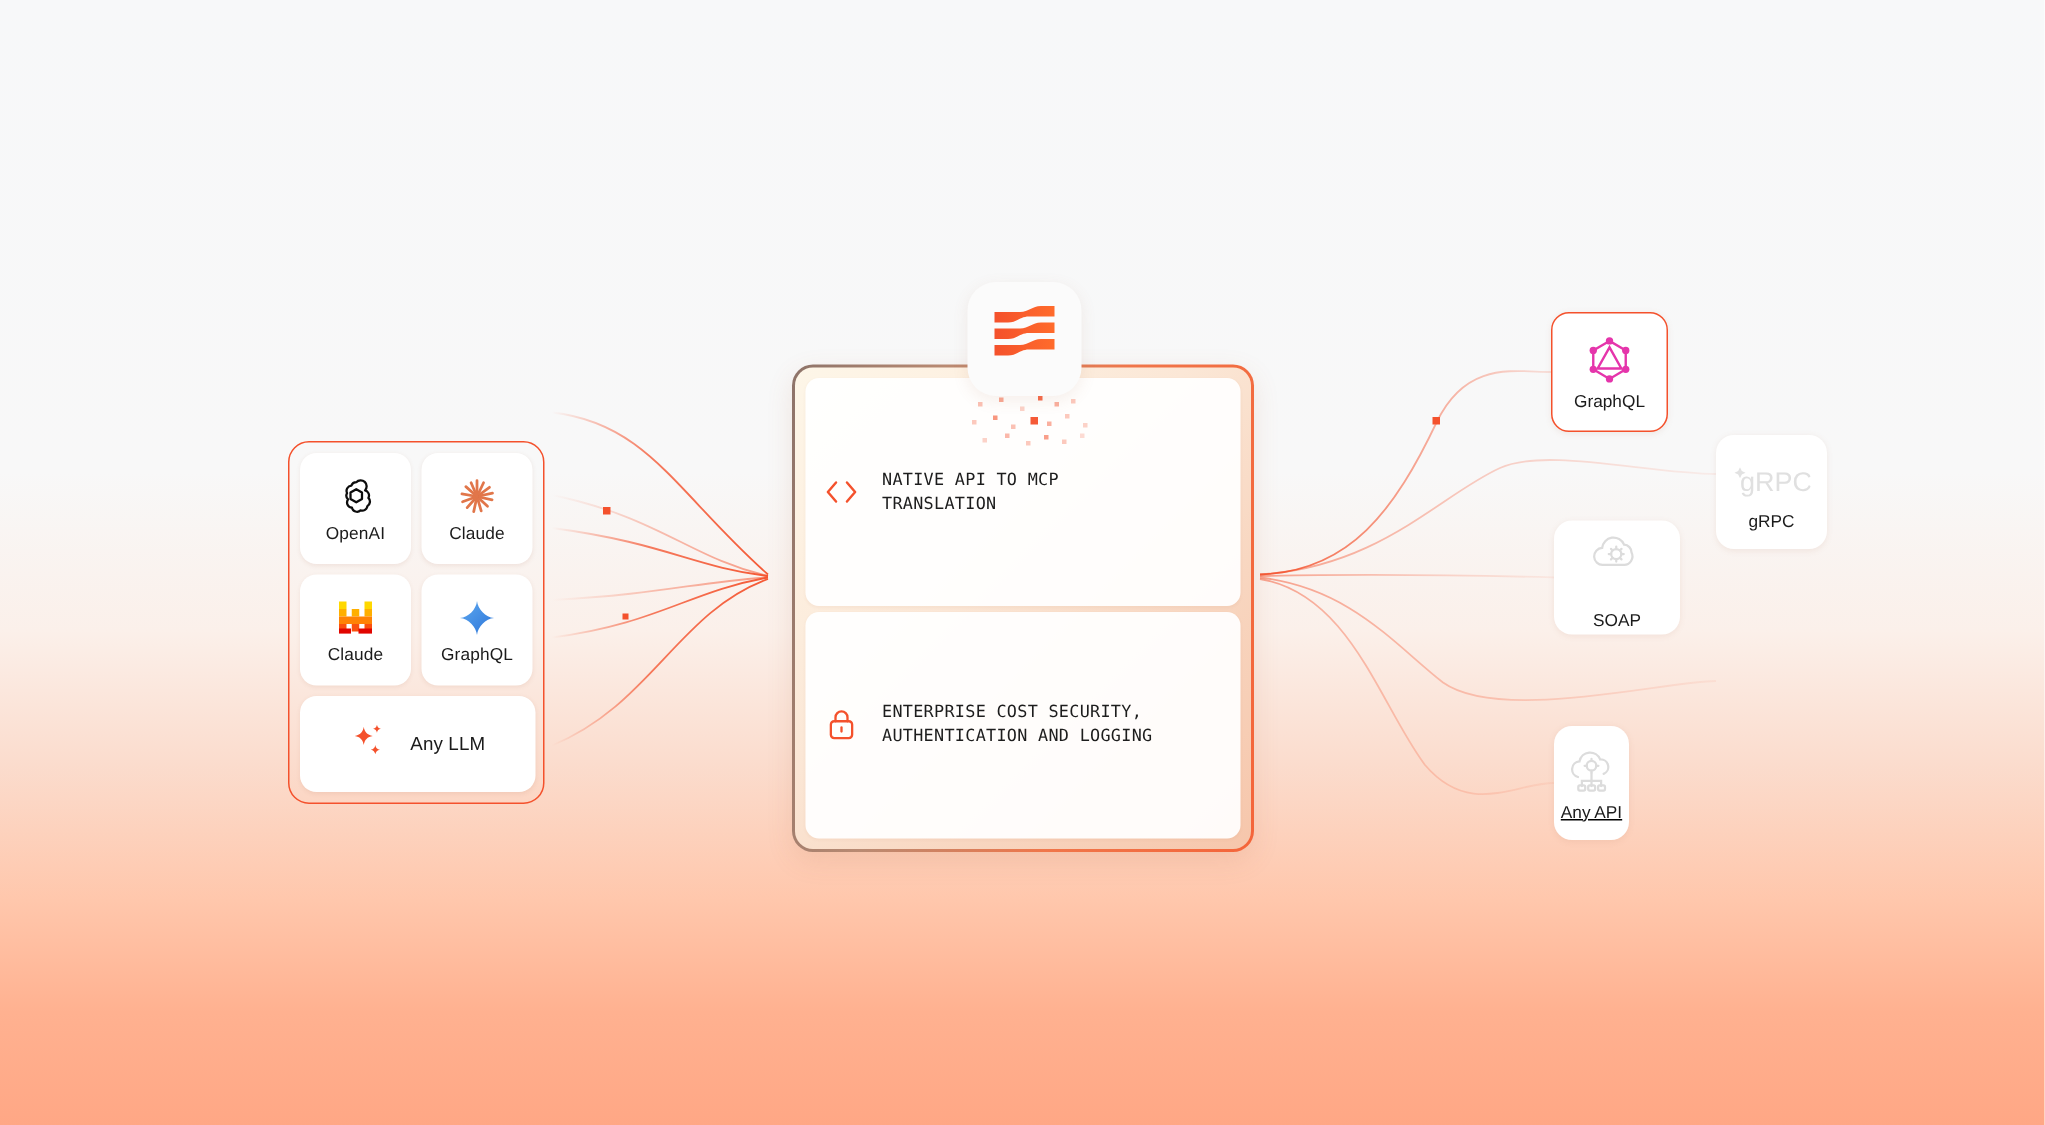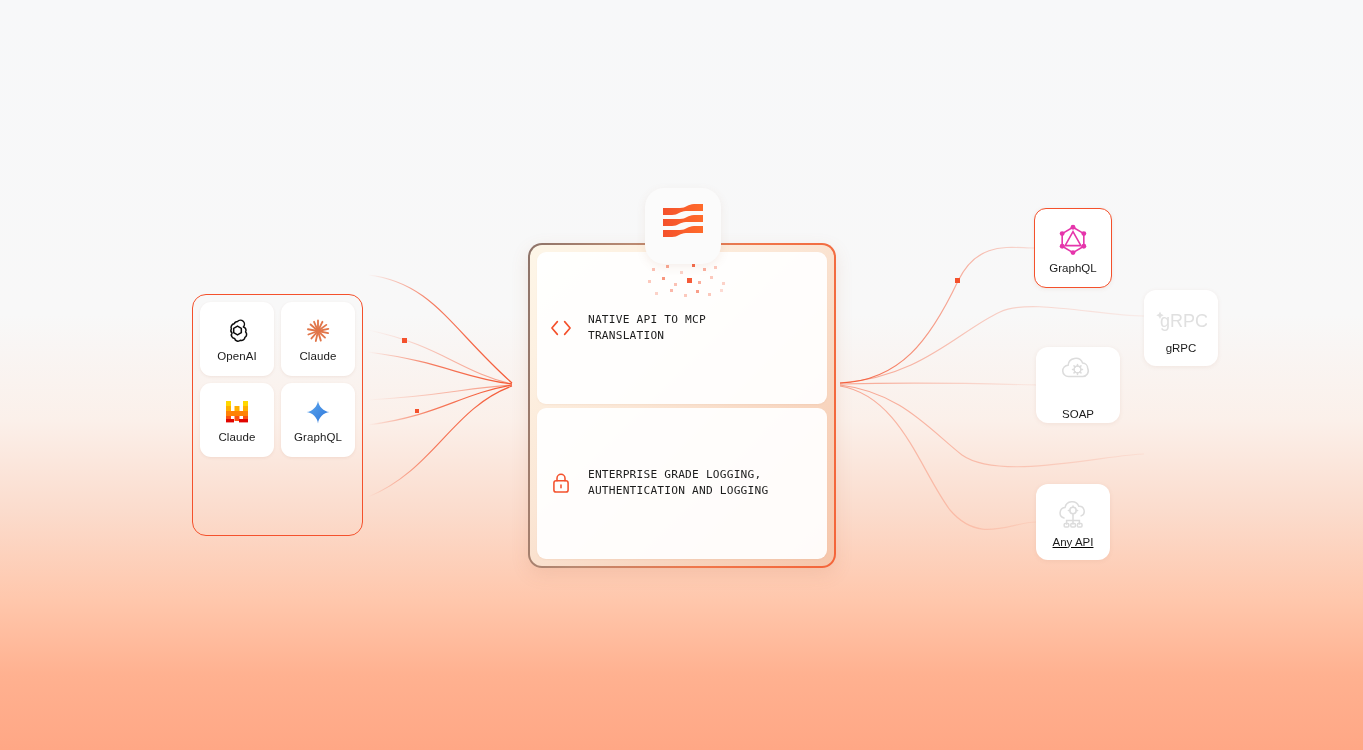--- a/index.html
+++ b/index.html
@@ -94,21 +94,21 @@
     box-shadow:0 1px 4px rgba(170,110,80,.11);
   }
   .api-card .ico { height:34px; display:flex; align-items:center; justify-content:center; }
   .api-label { font-size:11.5px; color:#1b1b1b; }
   .api-card.active { border:1.6px solid #f4512c; }
 
   .c-graphql { left:1034px; top:208px; width:78px; height:80px; }
   .c-grpc    { left:1144px; top:290px; width:74px; height:76px; }
   .c-soap    { left:1036px; top:347px; width:84px; height:76px;gap:24px; }
   .c-openapi { left:1144px; top:416px; width:74px; height:76px; }
-  .c-anyapi  { left:1036px; top:484px; width:74px; height:76px;text-decoration:underline; }
+  .c-anyapi  { left:1036px; top:484px; width:50px; height:76px;text-decoration:underline; }
 </style>
 </head>
 <body>
 
 <div class="stage">
 
   <svg class="wires" viewBox="0 0 1363 750">
     <defs>
       <linearGradient id="lfade" x1="0" y1="0" x2="1" y2="0">
         <stop offset="0" stop-color="#f4512c" stop-opacity="0"></stop>
@@ -219,20 +219,30 @@
                   <stop offset="1" stop-color="#2c74d8"></stop>
             </linearGradient>
               </defs>
             <path d="M12 1.5c.5 5.2 5.3 9.9 10.5 10.5-5.2.5-10 5.3-10.5 10.5C11.5 17.3 6.7 12.5 1.5 12 6.7 11.5 11.5 6.7 12 1.5Z" fill="url(#gem)"></path>
           </svg>
         </span>
         <span class="llm-label">GraphQL</span>
       </div>
     </div>
 
+    <div class="llm-wide">
+      <span class="ico">
+        <svg width="26" height="26" viewBox="0 0 26 26" fill="#f4512c">
+          <path d="M9.5 3.5c.55 3.6 2.4 5.5 6 6.1-3.6.6-5.45 2.5-6 6.1-.55-3.6-2.4-5.5-6-6.1 3.6-.6 5.45-2.5 6-6.1Z"></path>
+          <path d="M18.3 2.2c.25 1.6 1.05 2.4 2.6 2.65-1.55.25-2.35 1.1-2.6 2.65-.25-1.55-1.05-2.4-2.6-2.65 1.55-.25 2.35-1.05 2.6-2.65Z"></path>
+          <path d="M17.2 15.6c.3 1.9 1.25 2.85 3.1 3.15-1.85.3-2.8 1.3-3.1 3.15-.3-1.85-1.25-2.85-3.1-3.15 1.85-.3 2.8-1.25 3.1-3.15Z"></path>
+        </svg>
+      </span>
+      <span class="llm-label">Any LLM</span>
+    </div>
   </div>
 
   <div class="logo-tile">
     <span>
       <svg width="46" height="44" viewBox="0 0 46 44">
         <defs>
             <linearGradient id="hv" x1="0" y1="0" x2="1" y2="0">
           <stop offset="0" stop-color="#f4512c"></stop>
               <stop offset="1" stop-color="#ff6b2b"></stop>
         </linearGradient>
@@ -284,21 +294,21 @@
 
 
         <div class="feat">
           <span class="ficon">
             <svg width="20" height="22" viewBox="0 0 22 24" fill="none" stroke="#f4512c" stroke-width="1.7" stroke-linecap="round">
               <rect x="3.2" y="9.6" width="15.6" height="12.4" rx="2.4"></rect>
               <path d="M6.6 9.6V6.8a4.4 4.4 0 0 1 8.8 0v2.8"></path>
               <path d="M11 14.2v3"></path>
             </svg>
           </span>
-          <span class="ftext">ENTERPRISE GRADE LOGGING,
+          <span class="ftext">ENTERPRISE COST SECURITY,
 AUTHENTICATION AND LOGGING</span>
         </div>
 
       </div>
     </div>
   </div>
 
   <div class="api-card c-graphql active">
     <span class="ico">
       <svg width="32" height="34" viewBox="0 0 34 36" fill="none" stroke="#e535ab" stroke-width="1.7">

